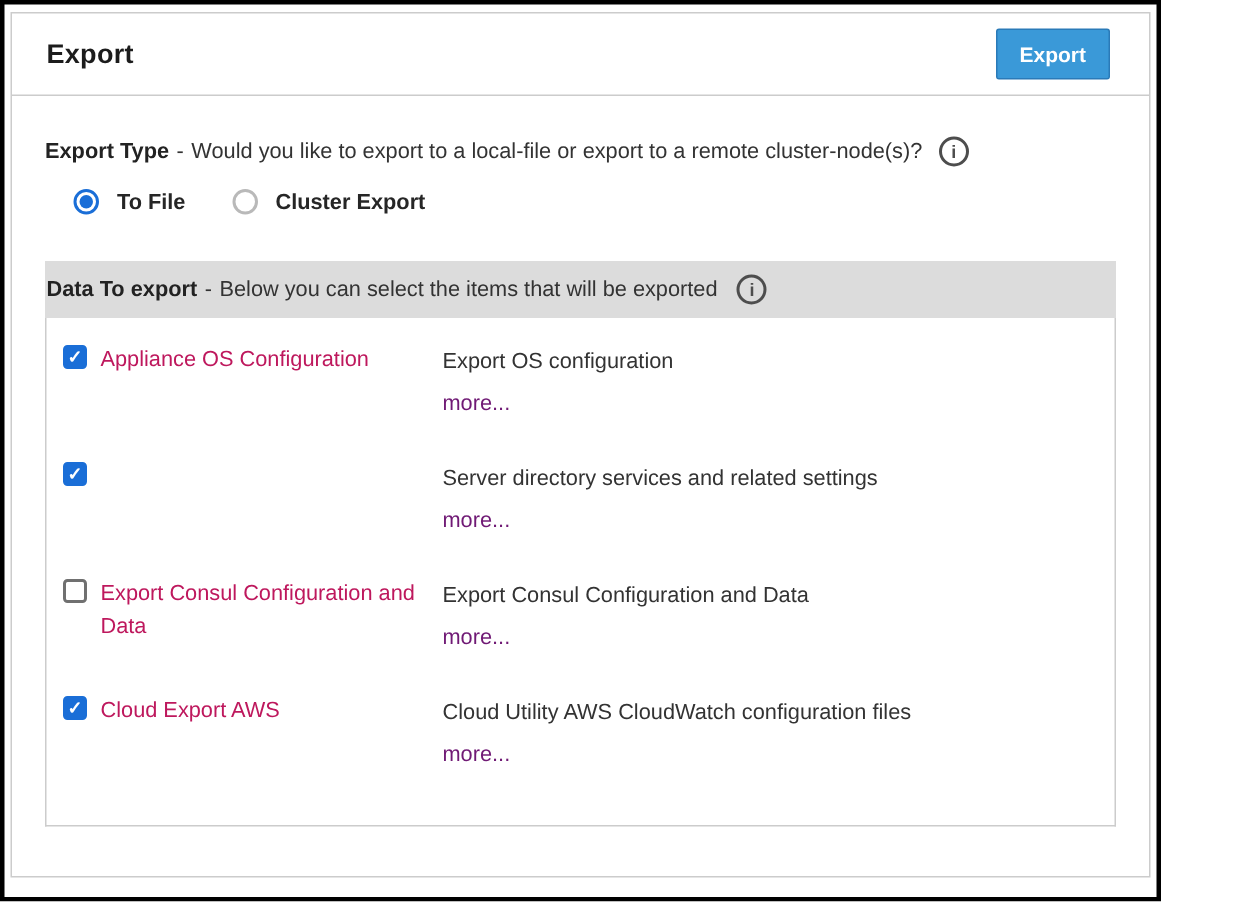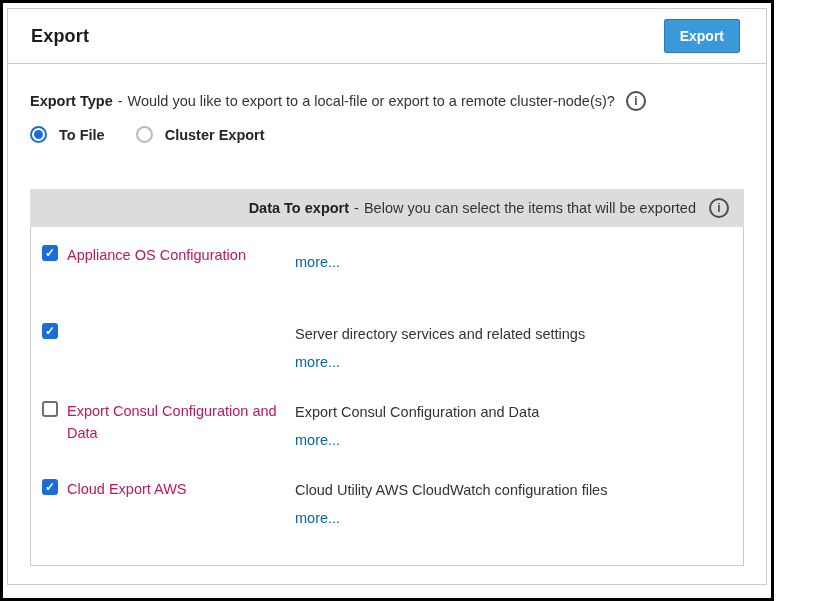--- a/index.html
+++ b/index.html
@@ -45,40 +45,40 @@
   .type-line .sep { margin:0 5px; }
 
   .info-icon {
     width:20px; height:20px; flex-shrink:0;
     border:2px solid #4d4d4d; border-radius:50%;
     display:inline-flex; align-items:center; justify-content:center;
     font-size:12px; font-weight:bold; color:#4d4d4d;
     margin-left:11px;
   }
 
-  .radio-row { margin-top:15px; display:flex; align-items:flex-start; }
+  .radio-row { margin-top:15px; display:flex; align-items:flex-start;margin-left:19px; }
   .radio-option { display:flex; align-items:center; margin-right:31px; cursor:pointer; }
   .radio {
     width:17px; height:17px; border-radius:50%;
     border:2px solid #b9b9b9; background:#fff; position:relative; flex-shrink:0;
   }
   .radio.on { border-color:#1a6ed7; }
   .radio.on::after {
     content:""; position:absolute; left:2px; top:2px; right:2px; bottom:2px;
     border-radius:50%; background:#1a6ed7;
   }
   .radio-label { margin-left:12px; font-size:14.5px; font-weight:600; color:#262626; }
 
   
   .section-bar {
-    margin-top:46px;
+    margin-top:31px;
     background:#dcdcdc;
-    padding:9px 15px;
+    padding:9px 1px;
     display:flex; align-items:center;
-    font-size:14.5px; color:#333;justify-content:flex-end;
+    font-size:14.5px; color:#333;
   }
   .section-bar .bold { font-weight:bold; color:#222; }
   .section-bar .sep { margin:0 5px; }
   .section-bar .info-icon { margin-left:13px; }
 
   .items-panel {
     border:1px solid #ccc; border-top:none;
     background:#fff;
     padding:0 12px 26px 11px;
   }
@@ -96,21 +96,21 @@
     cursor:pointer;
   }
   .checkbox.on { border-color:#1a6ed7; background:#1a6ed7; }
   .checkbox .check { display:none; color:#fff; font-size:12px; font-weight:bold; line-height:1; }
   .checkbox.on .check { display:block; }
   .item-label { margin-left:9px; font-size:14.5px; color:#be185d; line-height:22px; padding-right:6px; }
   .row-right { padding-left:0; }
   .item-desc { font-size:14.5px; color:#333; line-height:20px; padding-top:2px; }
   .more-link {
     display:inline-block; margin-top:10px;
-    font-size:14.5px; color:#0369a1; text-decoration:none; cursor:pointer;
+    font-size:14.5px; color:#701a75; text-decoration:none; cursor:pointer;
   }
 </style>
 </head>
 <body>
 
 <div class="frame">
   <div class="panel">
 
     <div class="header">
       <div class="page-title">Export</div>
@@ -151,20 +151,21 @@
       <div class="items-panel">
 
         <div class="item-row">
           <div class="row-left">
             <span class="checkbox on">
                 <span class="check">✓</span>
               </span>
             <span class="item-label">Appliance OS Configuration</span>
           </div>
           <div class="row-right">
+            <div class="item-desc">Export OS configuration</div>
             <a class="more-link">more...</a>
           </div>
         </div>
 
         <div class="item-row">
           <div class="row-left">
             <span class="checkbox on">
                 <span class="check">✓</span>
               </span>
           </div>

